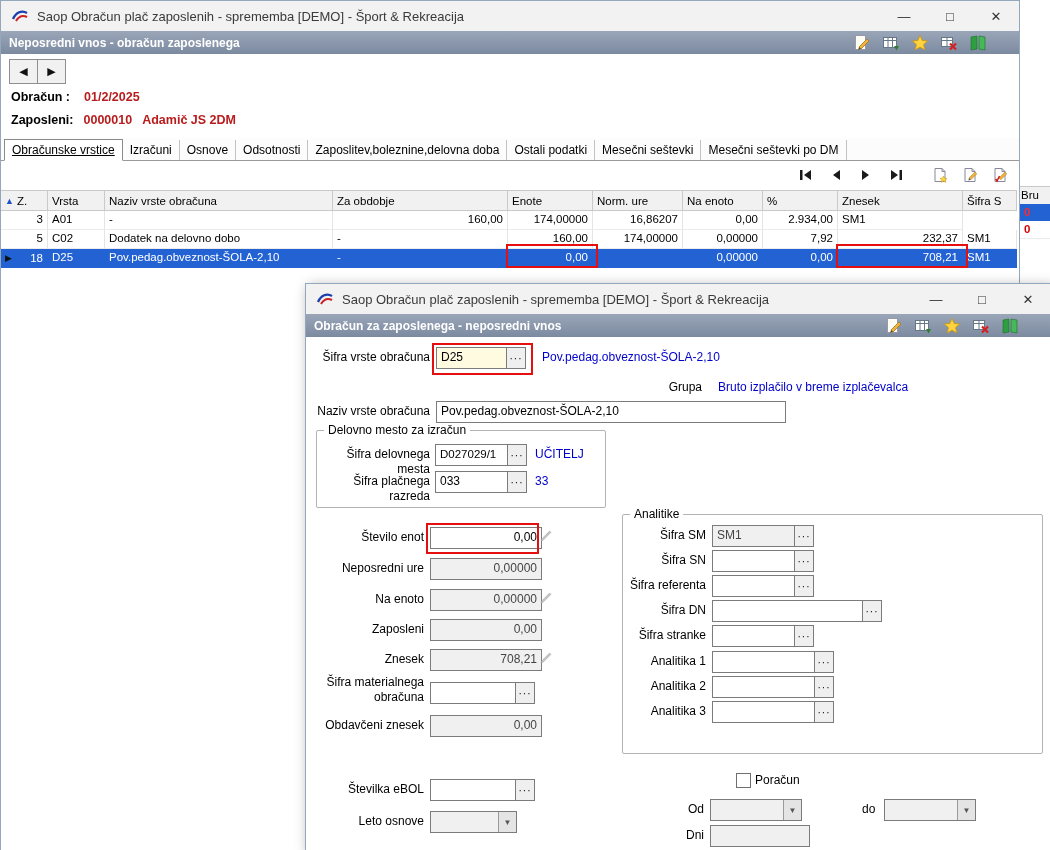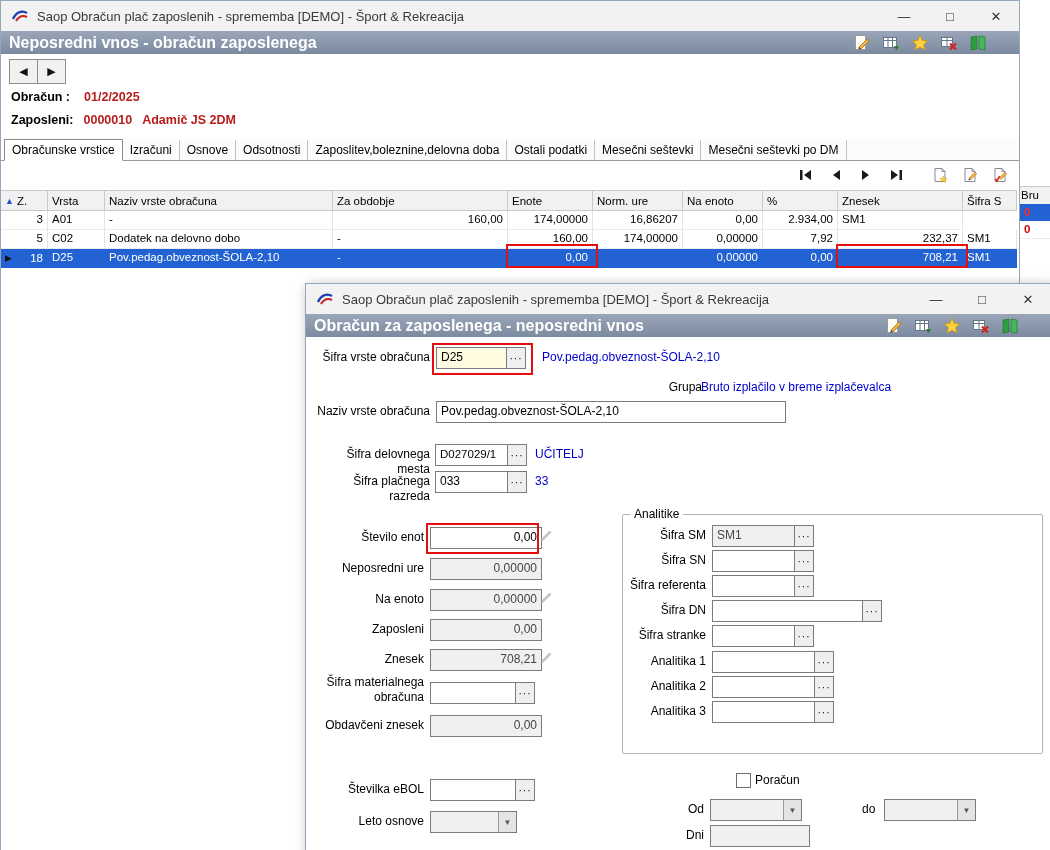--- a/index.html
+++ b/index.html
@@ -13,34 +13,34 @@
 
   .titlebar{position:absolute;left:0;top:0;right:0;height:30px;background:#f2f2f2;
             display:flex;align-items:center;padding-left:10px;gap:8px;}
   .titlebar .title{font-size:13px;color:#3a3a3a;white-space:nowrap;overflow:hidden;}
   .win-controls{margin-left:auto;display:flex;height:100%;}
   .win-btn{width:46px;height:100%;display:flex;align-items:center;justify-content:center;
            font-size:13px;color:#333;}
 
   .pheader{position:absolute;left:0;top:30px;right:0;height:23px;
            background:linear-gradient(#9aa6b8,#7c8aa0);color:#fff;font-weight:bold;
-           display:flex;align-items:center;padding-left:8px;font-size:16px;}
+           display:flex;align-items:center;padding-left:8px;font-size:12px;}
   .hdr-icons{margin-left:auto;display:flex;align-items:center;gap:11px;padding-right:32px;}
   .icon-btn{display:inline-flex;width:18px;height:18px;align-items:center;justify-content:center;}
 
   .navbtn{position:absolute;width:27px;height:23px;background:#f1f1f1;border:1px solid #8e8e8e;
           display:flex;align-items:center;justify-content:center;font-size:11px;color:#111;}
 
   .info-line{position:absolute;display:flex;font-weight:bold;font-size:12.5px;}
   .blue{color:#b91c1c;}
 
   .tabbar{position:absolute;left:0;top:137px;right:0;height:22px;display:flex;align-items:flex-end;
           border-bottom:1px solid #9a9a9a;background:#fcfcfc;padding-left:3px;}
   .tab{padding:3px 7px;border-right:1px solid #c2c2c2;white-space:nowrap;font-size:12px;}
-  .tab.active{border:1px solid #8a8a8a;border-bottom:1px solid #fff;background:#fff;margin-bottom:-1px;}
+  .tab.active{border:1px solid #8a8a8a;border-bottom:1px solid #fff;background:#fff;margin-bottom:-1px;text-decoration:underline;}
 
   .toolbar{position:absolute;right:0;top:161px;height:26px;display:flex;align-items:center;
            gap:12px;padding-right:10px;}
 
   .grid{position:absolute;left:0;top:189px;width:1016px;font-size:11.5px;}
   .grow{display:grid;grid-template-columns:47px 57px 228px 175px 85px 90px 80px 75px 125px 54px;}
   .hcell{height:19px;background:#f1f1f1;border-top:1px solid #c9c9c9;border-bottom:1px solid #c9c9c9;
          border-right:1px solid #c9c9c9;padding:0 4px;white-space:nowrap;overflow:hidden;
          display:flex;align-items:center;gap:3px;}
   .bcell{height:18px;line-height:17px;border-bottom:1px solid #ececec;border-right:1px solid #e4e4e4;
@@ -341,25 +341,28 @@
     </span>
   </div>
 
   <div class="lbl" style="left:4px;top:66px;width:120px">Šifra vrste obračuna</div>
   <div class="field cream" style="left:130px;top:63px;width:70px">D25</div>
   <div class="dots" style="left:200px;top:63px">···</div>
   <div class="plink" style="left:236px;top:66px">Pov.pedag.obveznost-ŠOLA-2,10</div>
   <div class="redbox" style="left:126px;top:59px;width:97px;height:28px"></div>
 
   <div class="lbl" style="left:300px;top:96px;width:96px">Grupa</div>
-  <div class="plink" style="left:395px;top:96px">Bruto izplačilo v breme izplačevalca</div>
+  <div class="plink" style="left:412px;top:96px">Bruto izplačilo v breme izplačevalca</div>
 
   <div class="lbl" style="left:4px;top:120px;width:120px">Naziv vrste obračuna</div>
   <div class="field" style="left:130px;top:117px;width:340px">Pov.pedag.obveznost-ŠOLA-2,10</div>
 
+  <div class="gbox" style="left:10px;top:146px;width:288px;height:76px">
+    <span class="legend">Delovno mesto za izračun</span>
+  </div>
   <div class="lbl" style="left:6px;top:163px;width:118px">Šifra delovnega mesta</div>
   <div class="field" style="left:129px;top:160px;width:72px;font-size:11.5px">D027029/1</div>
   <div class="dots" style="left:201px;top:160px">···</div>
   <div class="plink" style="left:229px;top:163px">UČITELJ</div>
   <div class="lbl" style="left:6px;top:190px;width:118px">Šifra plačnega razreda</div>
   <div class="field" style="left:129px;top:187px;width:72px">033</div>
   <div class="dots" style="left:201px;top:187px">···</div>
   <div class="plink" style="left:229px;top:190px">33</div>
 
   <div class="lbl" style="left:6px;top:246px;width:112px">Število enot</div>

